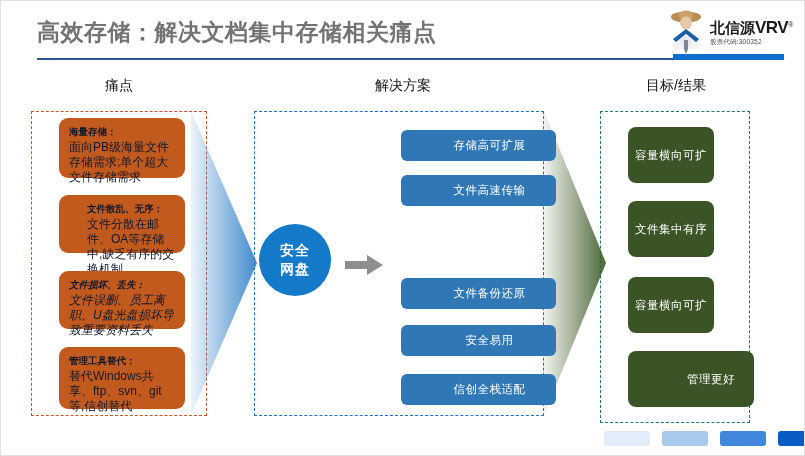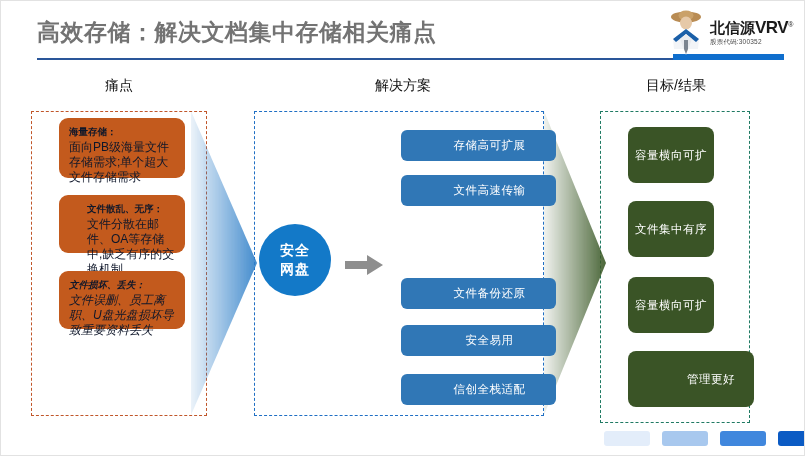--- a/index.html
+++ b/index.html
@@ -303,20 +303,24 @@
     <div class="pain-body">面向PB级海量文件存储需求;单个超大文件存储需求</div>
   </div>
   <div class="pain-box" id="pain-2">
     <div class="pain-title">文件散乱、无序：</div>
     <div class="pain-body">文件分散在邮件、OA等存储中,缺乏有序的交换机制</div>
   </div>
   <div class="pain-box" id="pain-3">
     <div class="pain-title">文件损坏、丢失：</div>
     <div class="pain-body">文件误删、员工离职、U盘光盘损坏导致重要资料丢失</div>
   </div>
+  <div class="pain-box" id="pain-4">
+    <div class="pain-title">管理工具替代：</div>
+    <div class="pain-body">替代Windows共享、ftp、svn、git等,信创替代</div>
+  </div>
 
   <div id="core-circle">
     <span>安全</span>
     <span>网盘</span>
   </div>
 
   <svg id="core-arrow" viewBox="0 0 38 20" xmlns="http://www.w3.org/2000/svg">
     <path d="M0 6 H22 V0 L38 10 L22 20 V14 H0 Z" fill="#8e8e8e"></path>
   </svg>
 

